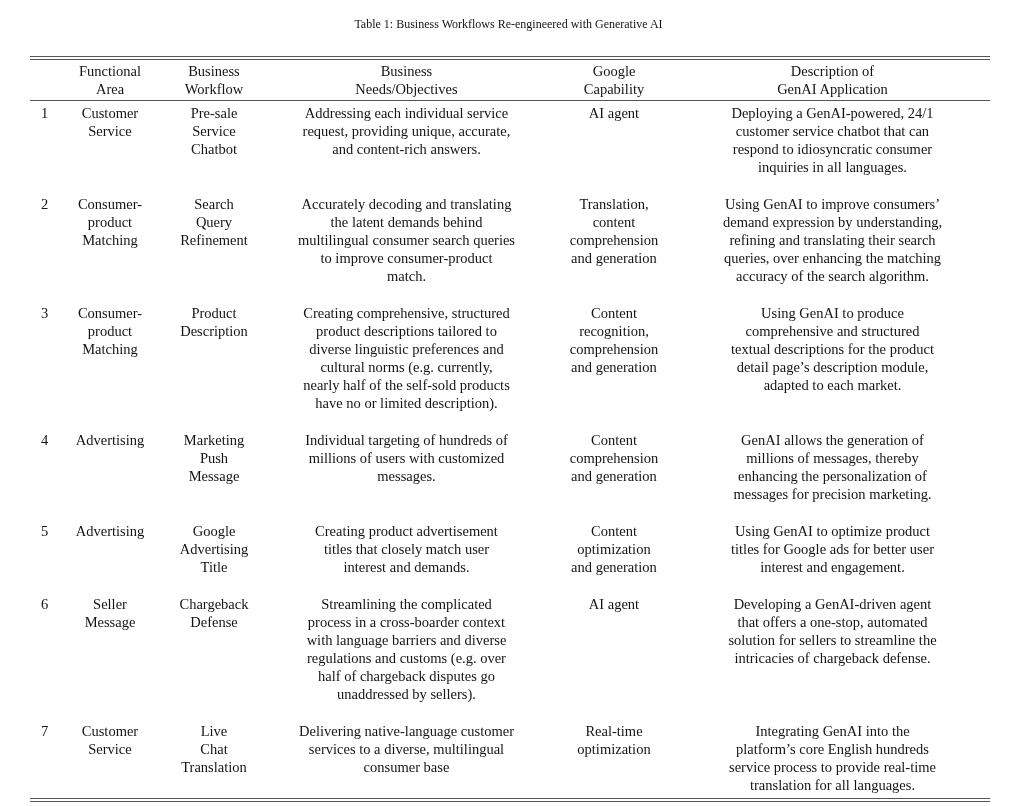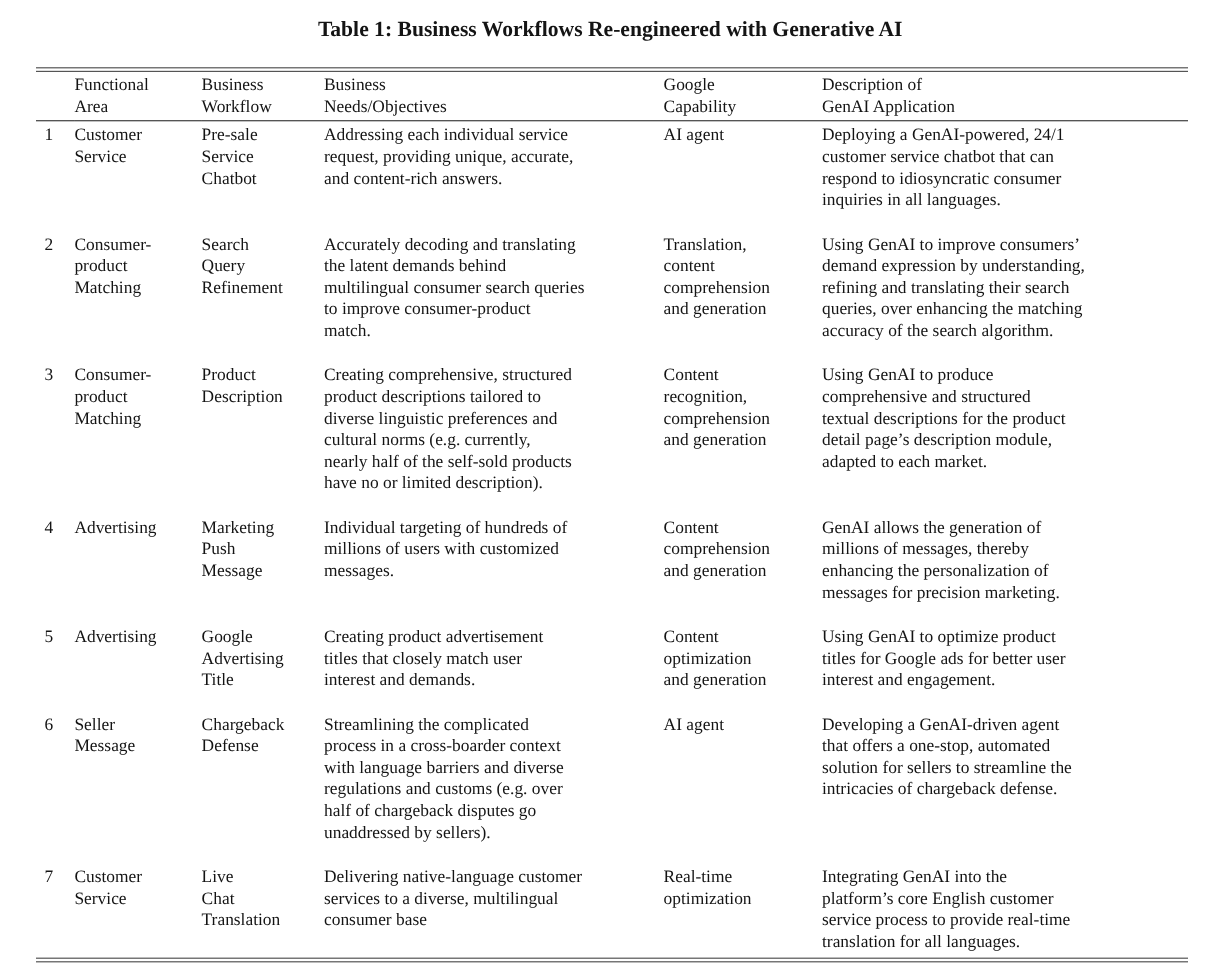--- a/index.html
+++ b/index.html
@@ -12,24 +12,24 @@
   .page {
     width: 1017px;
     height: 806px;
     background: #ffffff;
     box-sizing: border-box;
     padding-top: 13px;
     overflow: hidden;
   }
   .caption {
     text-align: center;
-    font-size: 18px;
+    font-size: 12px;
     line-height: 22px;
     margin: 0 0 21px 0;
-    font-weight: bold;
+    font-weight: normal;
   }
   .table-wrap {
     width: 960px;
     margin-left: 30px;
   }
   .rule-double {
     height: 2px;
     border-top: 1px solid #555;
     border-bottom: 1px solid #555;
   }
@@ -42,21 +42,21 @@
   }
   col.c-num  { width: 32px;  }
   col.c-fa   { width: 106px; }
   col.c-bw   { width: 102px; }
   col.c-bn   { width: 283px; }
   col.c-gc   { width: 132px; }
   col.c-desc { width: 305px; }
   table.paper-table th,
   table.paper-table td {
     vertical-align: top;
-    text-align: left;
+    text-align: center;
     font-weight: normal;
     white-space: pre-line;
     padding: 3px 10px 16px 0;
   }
   table.paper-table thead th {
     padding: 2px 10px 2px 0;
     border-bottom: 1px solid #555;
   }
   table.paper-table td.num,
   table.paper-table th.num {
@@ -220,21 +220,21 @@
 Service</td>
           <td>Live
 Chat
 Translation</td>
           <td>Delivering native-language customer
 services to a diverse, multilingual
 consumer base</td>
           <td>Real-time
 optimization</td>
           <td>Integrating GenAI into the
-platform’s core English customer
+platform’s core English hundreds
 service process to provide real-time
 translation for all languages.</td>
         </tr>
       </tbody>
     </table>
 
     <div class="rule-double"></div>
   </div>
 
 </div>

